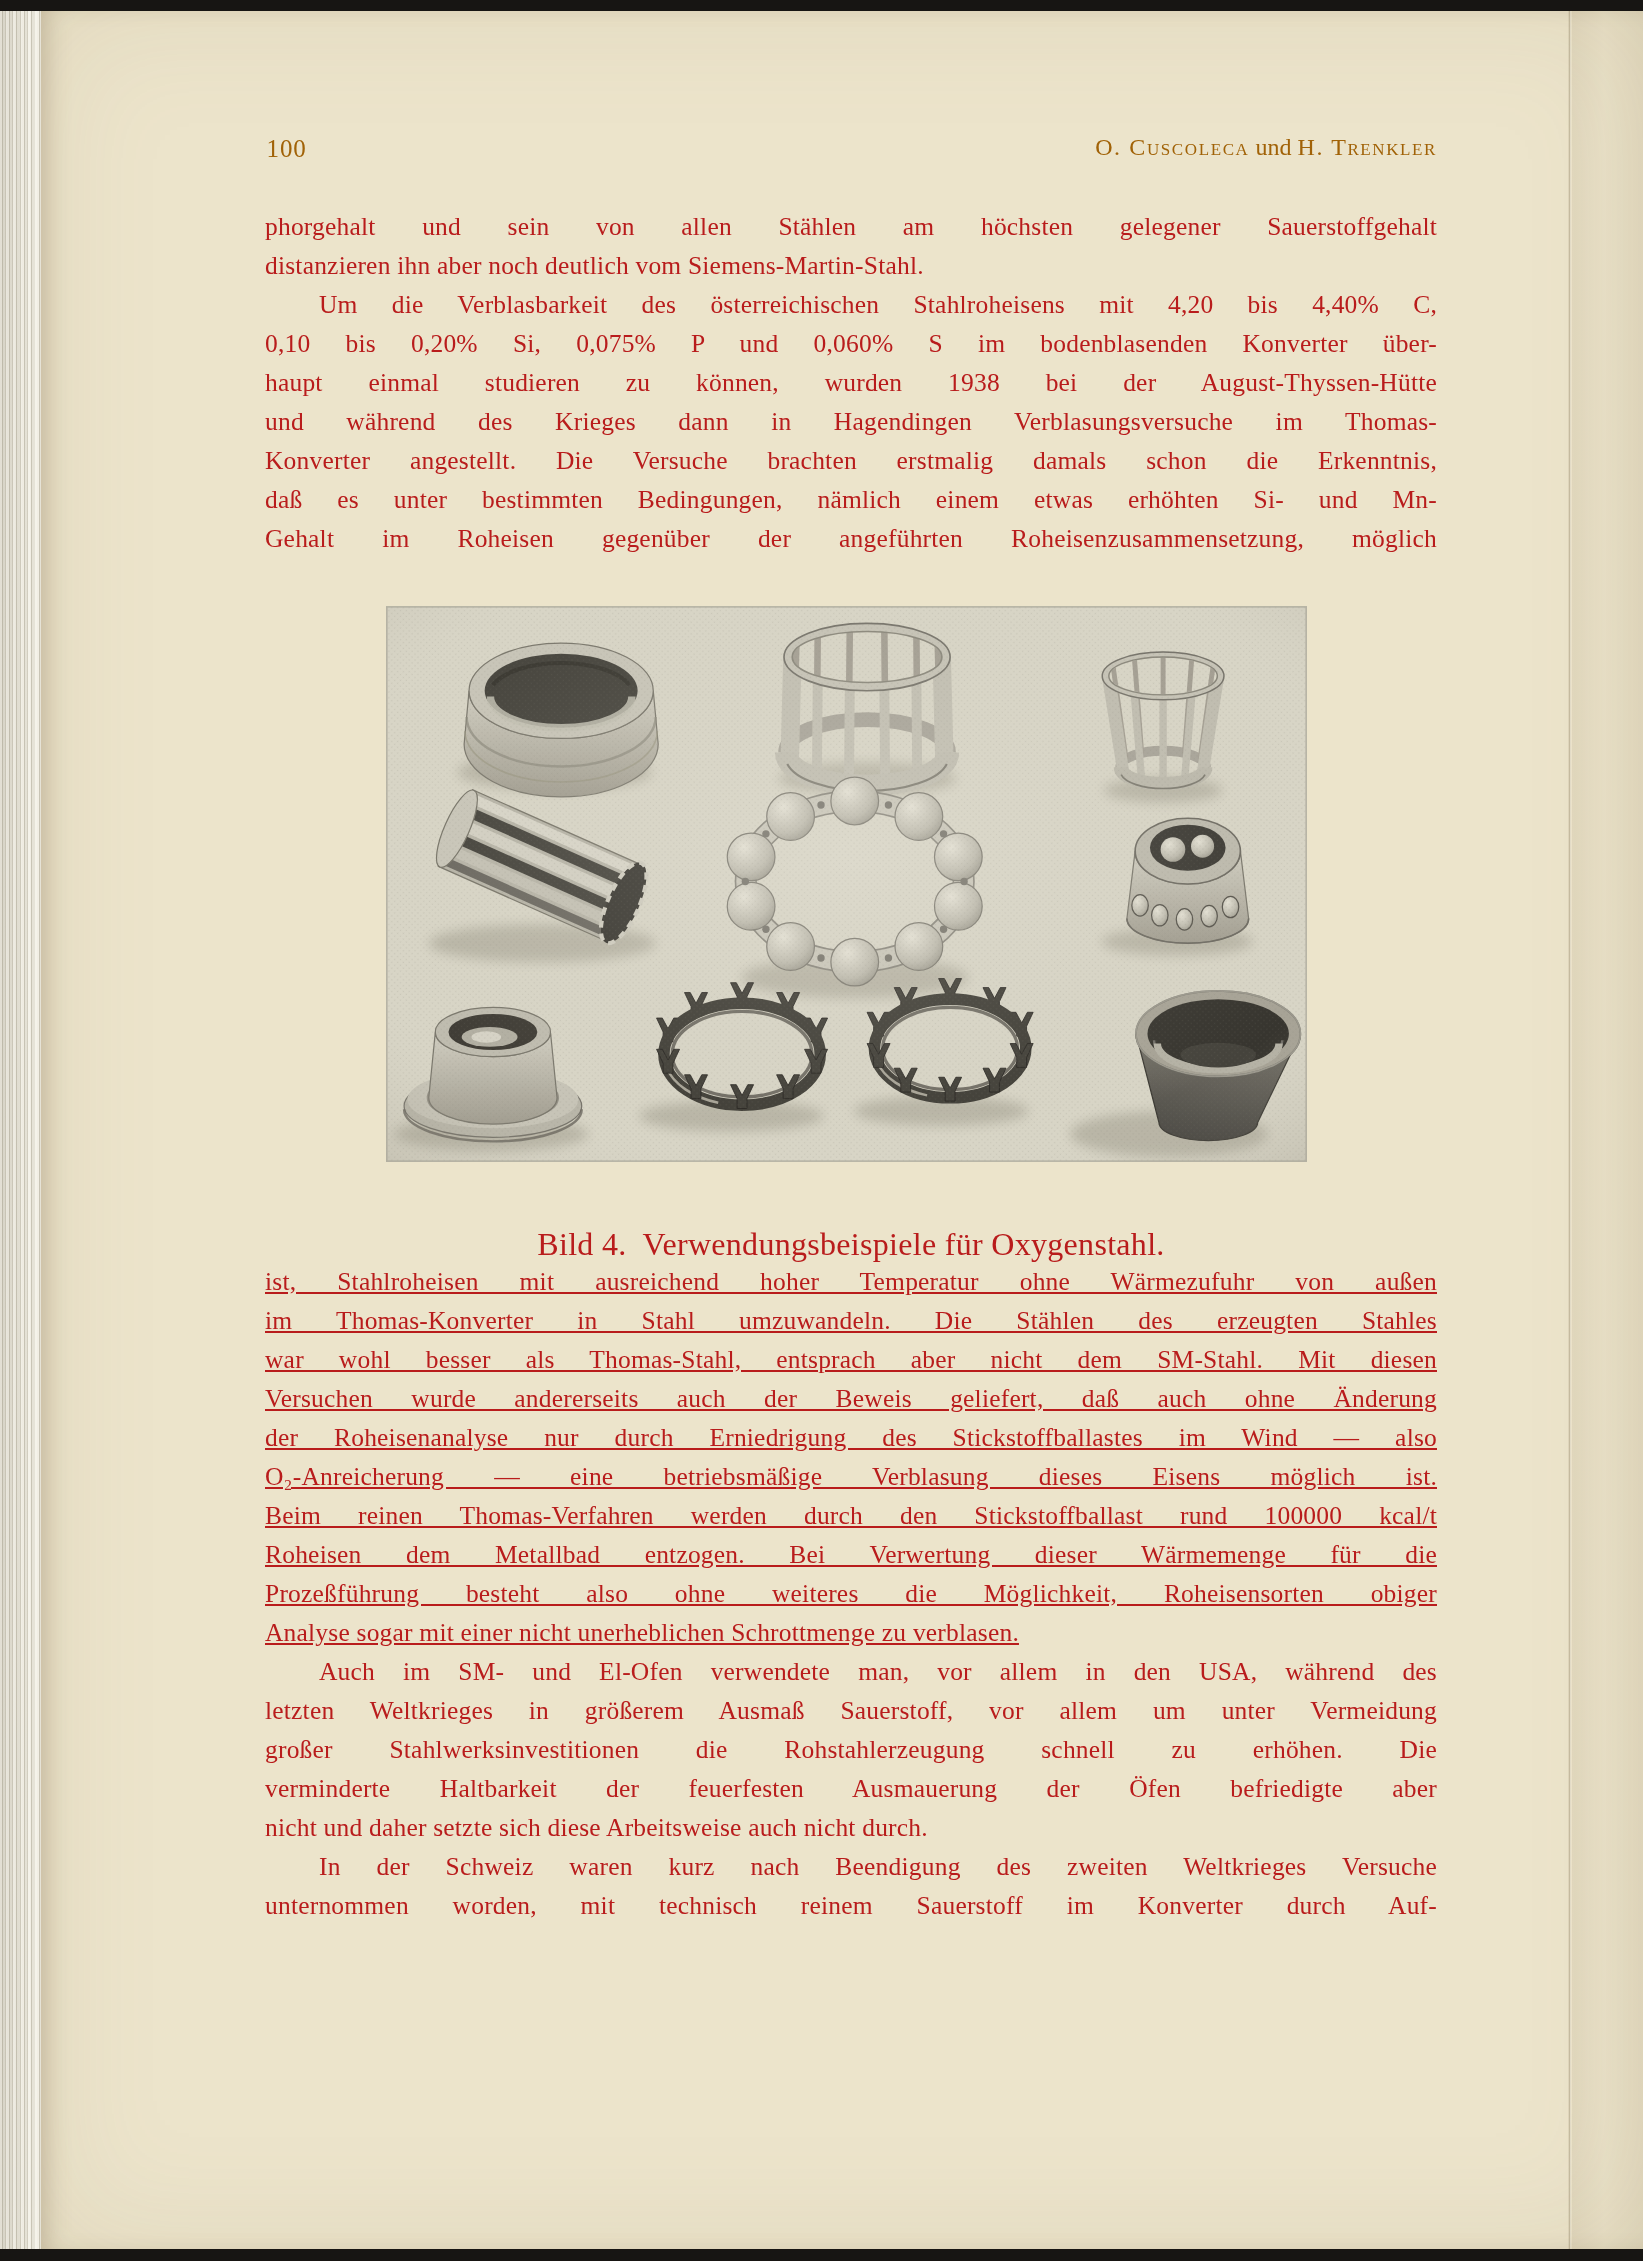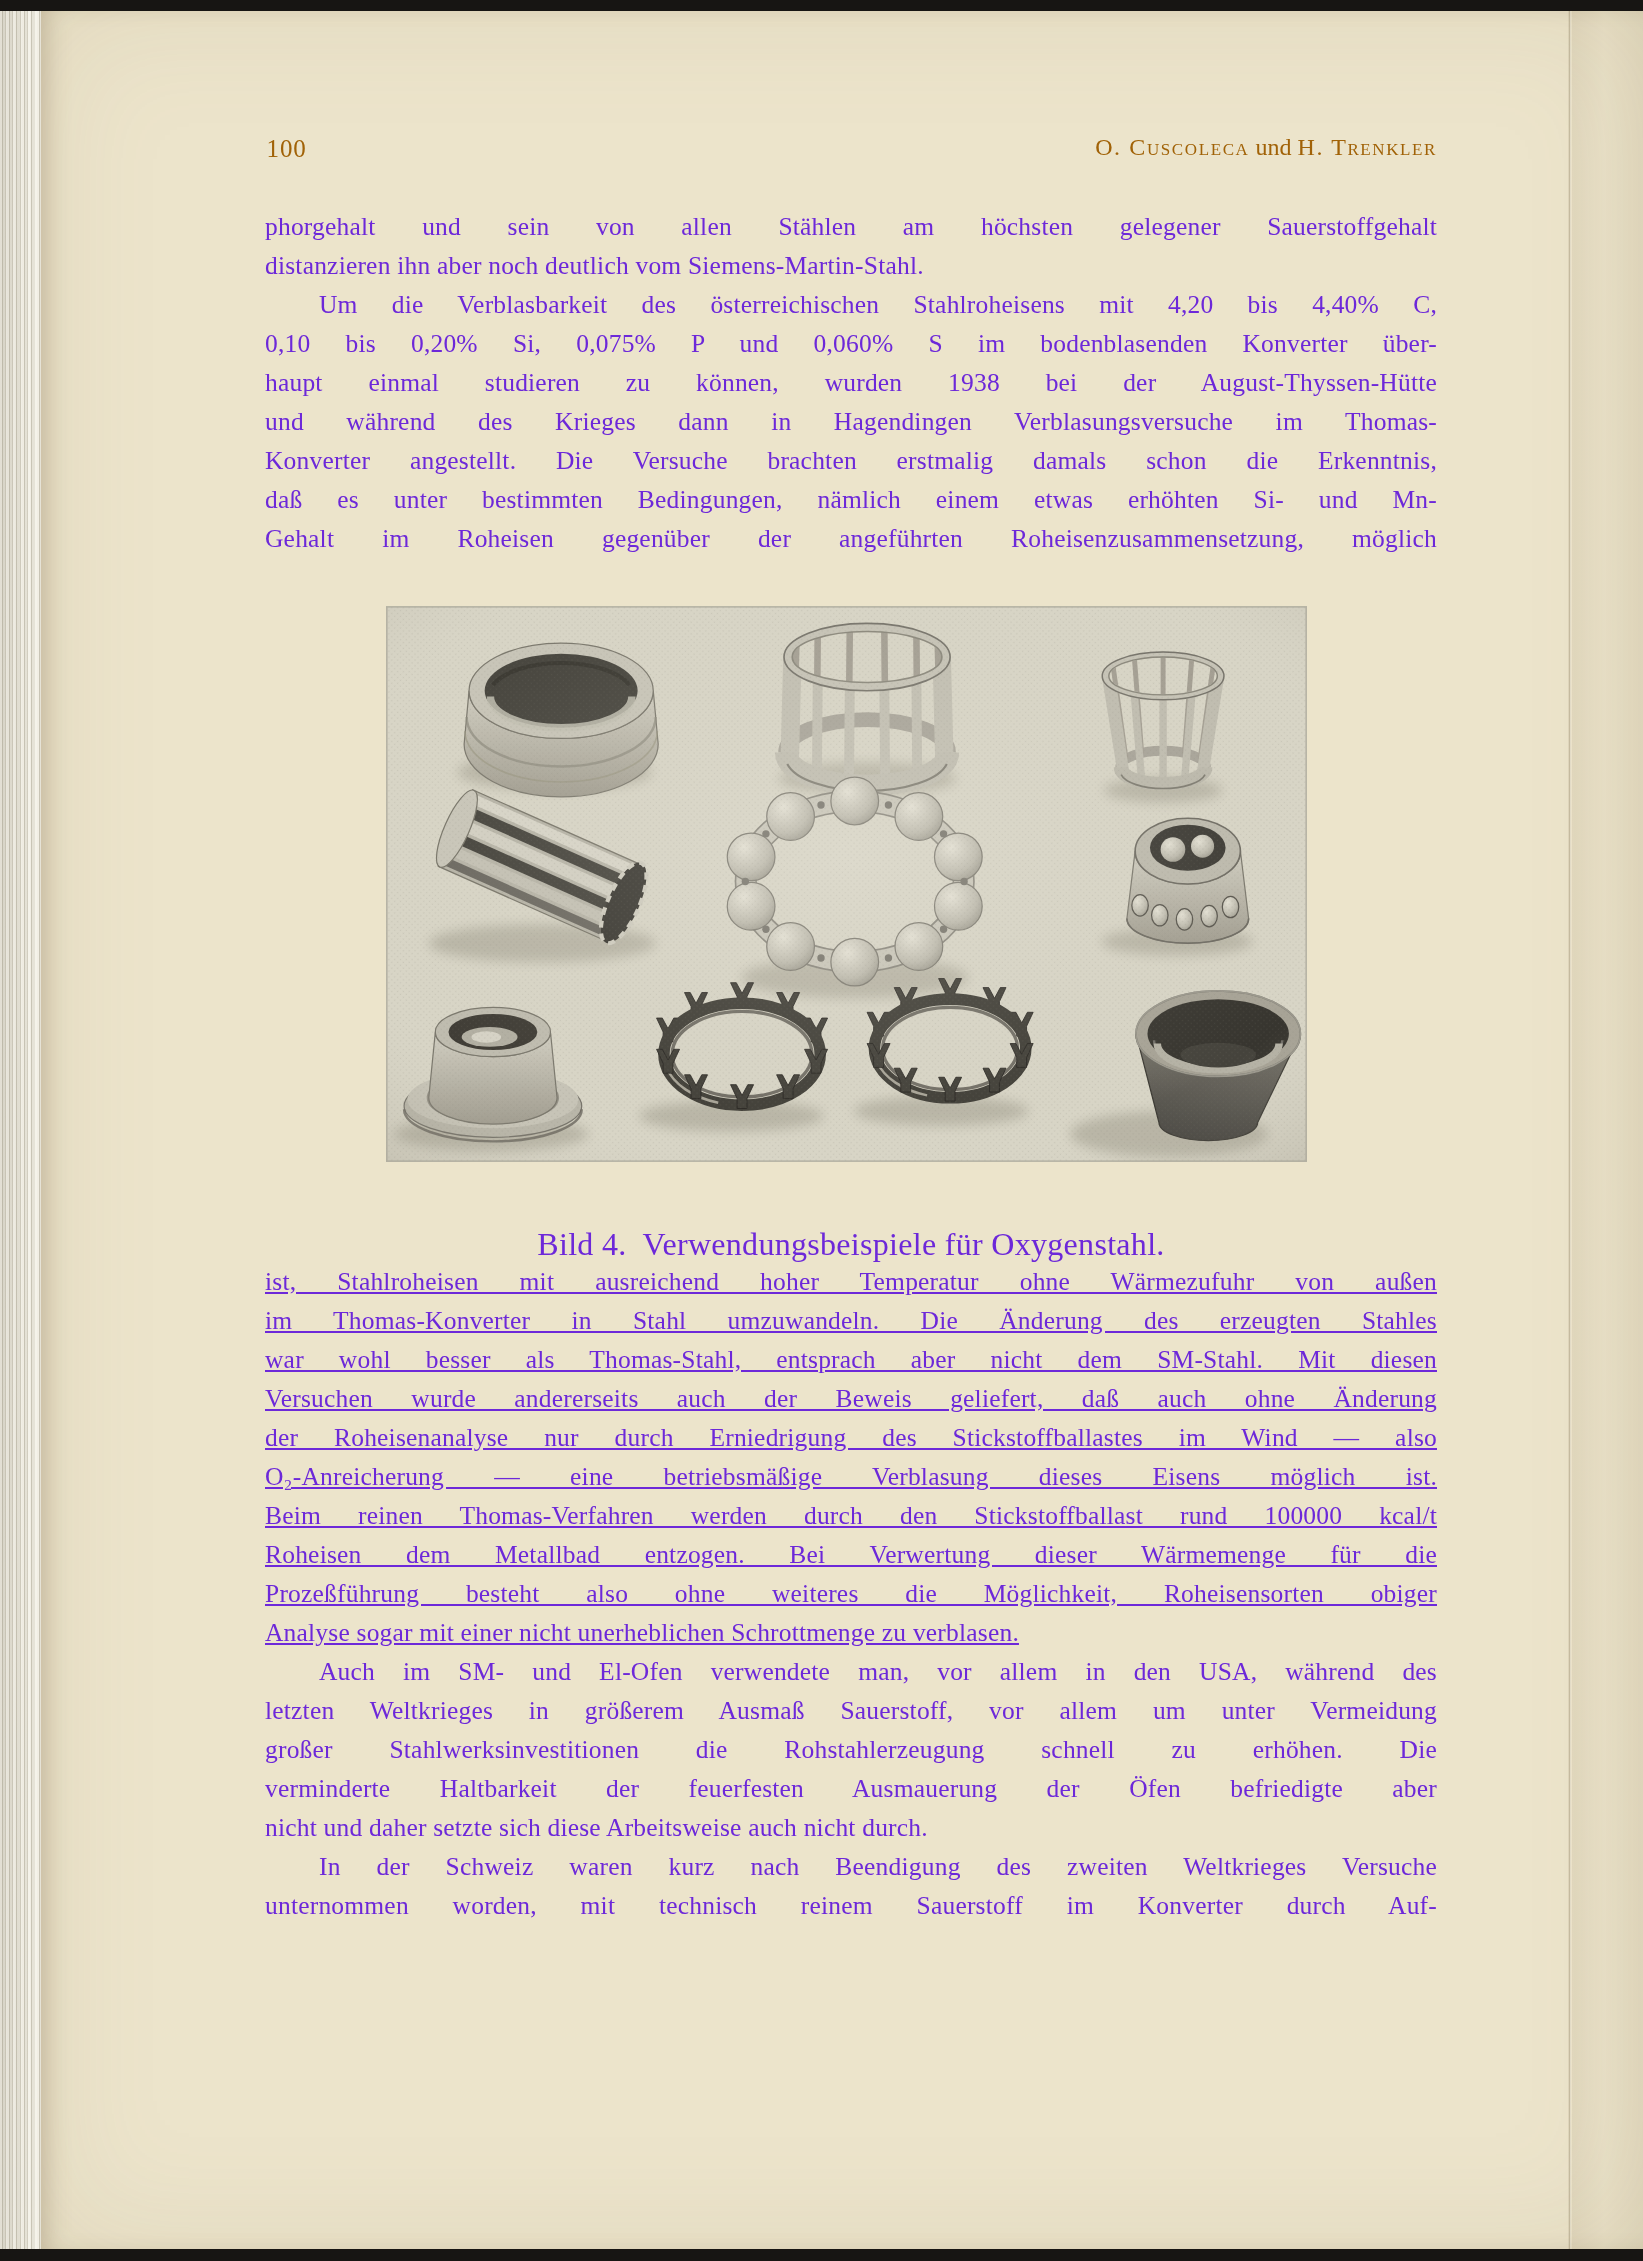--- a/index.html
+++ b/index.html
@@ -24,21 +24,21 @@
     box-shadow:inset 15px 0 25px -10px rgba(120,100,70,.32), inset 0 0 123px rgba(150,130,95,.13);
   }
   .crease{position:absolute;top:0;bottom:0;left:1527px;width:3.3px;
     background:linear-gradient(90deg,rgba(125,110,80,0),rgba(125,110,80,.38) 55%,rgba(255,253,244,.55));}
   .crease-shade{position:absolute;top:0;bottom:0;left:1531px;right:0;
     background:linear-gradient(90deg,rgba(140,122,88,.12),rgba(140,122,88,.03) 45%,rgba(140,122,88,.10));}
   .runhead-row{position:absolute;left:224px;top:123px;width:1172px;height:38px;color:#a16207;}
   .pagenum{position:absolute;left:1.6px;top:1.6px;font-size:25px;letter-spacing:0.8px;}
   .runhead{position:absolute;left:0;right:0;top:0;text-align:right;font-size:24px;}
   .sc{font-variant:small-caps;letter-spacing:1.6px;}
-  .textblock{position:absolute;left:224px;top:196px;width:1172px;color:#6d28d9;
+  .textblock{position:absolute;left:224px;top:196px;width:1172px;color:#b91c1c;
     font-size:25.5px;line-height:39px;}
   p.para{margin:0;padding:0;}
   .line{display:block;text-align:justify;text-align-last:justify;letter-spacing:0.2px;white-space:normal;}
   .line.indent{text-indent:54px;}
   .line.last{text-align-last:left;}
   figure.fig{margin:48px 0 0 0;padding:0;}
   .photo{margin-left:121px;width:921px;height:556px;background:#d8d5c6;}
   .photo svg{display:block;}
   figcaption{margin-top:64px;line-height:36px;text-align:center;font-size:32px;letter-spacing:0.3px;white-space:pre-wrap;}
   .after-fig{margin-top:46px;text-decoration:underline;}
@@ -308,21 +308,21 @@
             <rect width="1120" height="676" fill="url(#ht)" opacity="0.16"></rect>
             <rect width="1120" height="676" fill="url(#vg)"></rect>
             <rect x="1" y="1" width="1118" height="674" fill="none" stroke="#aaa699" stroke-width="2" opacity="0.7"></rect>
           </svg>
         </div>
         <figcaption>Bild 4.  Verwendungsbeispiele für Oxygenstahl.</figcaption>
       </figure>
 
       <p class="para after-fig">
         <span class="line">ist, Stahlroheisen mit ausreichend hoher Temperatur ohne Wärmezufuhr von außen</span>
-        <span class="line">im Thomas-Konverter in Stahl umzuwandeln. Die Änderung des erzeugten Stahles</span>
+        <span class="line">im Thomas-Konverter in Stahl umzuwandeln. Die Stählen des erzeugten Stahles</span>
         <span class="line">war wohl besser als Thomas-Stahl, entsprach aber nicht dem SM-Stahl. Mit diesen</span>
         <span class="line">Versuchen wurde andererseits auch der Beweis geliefert, daß auch ohne Änderung</span>
         <span class="line">der Roheisenanalyse nur durch Erniedrigung des Stickstoffballastes im Wind — also</span>
         <span class="line">O₂-Anreicherung — eine betriebsmäßige Verblasung dieses Eisens möglich ist.</span>
         <span class="line">Beim reinen Thomas-Verfahren werden durch den Stickstoffballast rund 100000 kcal/t</span>
         <span class="line">Roheisen dem Metallbad entzogen.  Bei Verwertung dieser Wärmemenge für die</span>
         <span class="line">Prozeßführung besteht also ohne weiteres die Möglichkeit, Roheisensorten obiger</span>
         <span class="line last">Analyse sogar mit einer nicht unerheblichen Schrottmenge zu verblasen.</span>
       </p>
 

